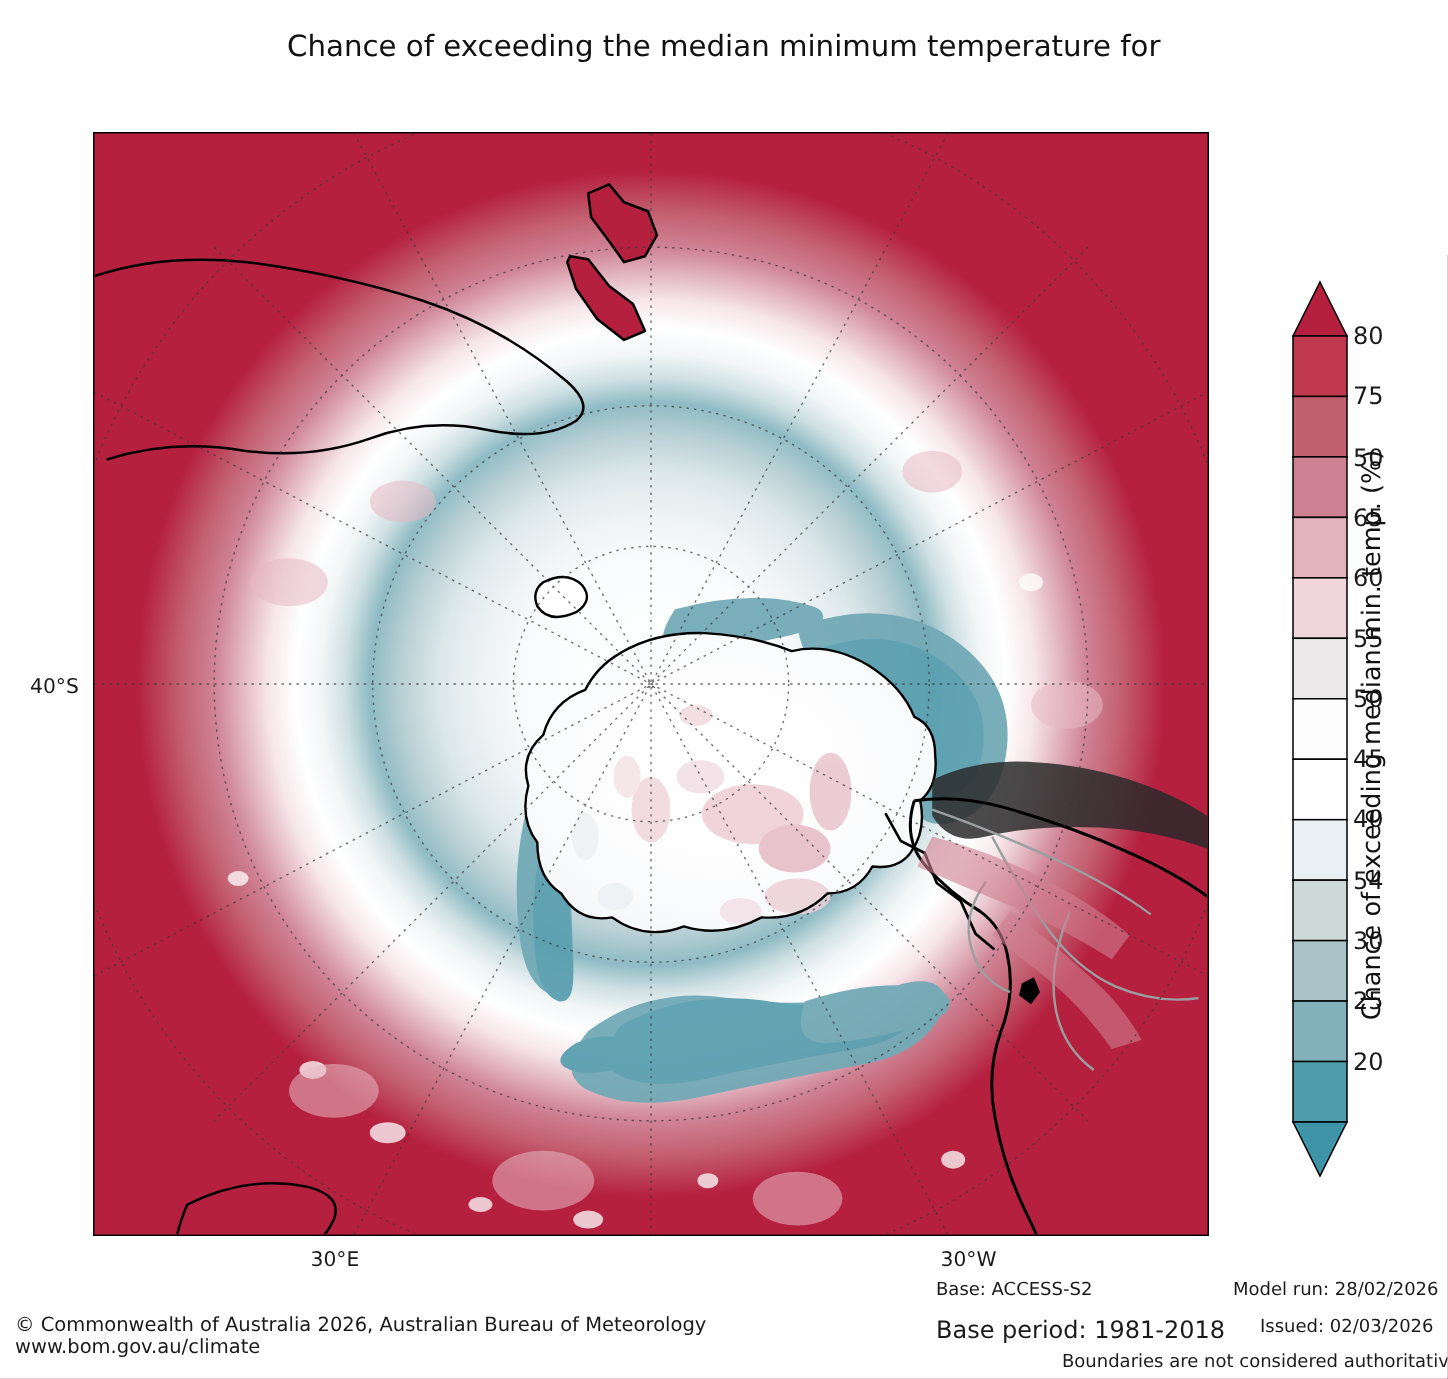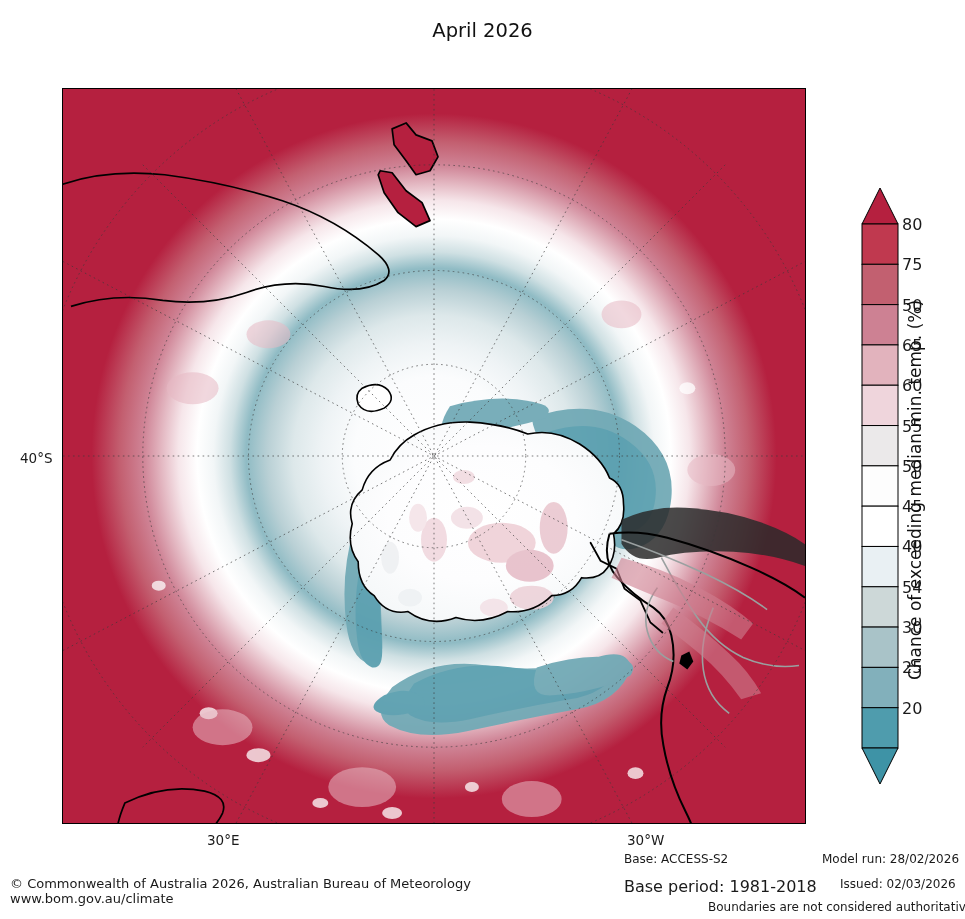--- a/index.html
+++ b/index.html
@@ -111,21 +111,21 @@
   #footer-model      { left: 624px; top: 852px; font-size: 12px; }
   #footer-baseperiod { left: 624px; top: 877px; font-size: 16px; }
   #footer-modelrun   { left: 822px; top: 852px; font-size: 12px; }
   #footer-issued     { left: 840px; top: 877px; font-size: 12px; }
   #footer-boundaries { left: 708px; top: 900px; font-size: 12px; }
 </style>
 </head>
 <body>
 
 <div id="chart-title">
-  <span class="line">April 2026</span>
+  <span class="line">Chance of exceeding the median minimum temperature for</span>
 </div>
 
 <div id="map-panel">
   <svg id="map-canvas" viewBox="0 0 744 736" preserveAspectRatio="none" xmlns="http://www.w3.org/2000/svg">
     <defs>
 
       <radialGradient id="polarBands" cx="50%" cy="50%" r="56%">
         <stop offset="0.00" stop-color="#ffffff"></stop>
         <stop offset="0.17" stop-color="#fbfcfd"></stop>
         <stop offset="0.24" stop-color="#eef3f5"></stop>

